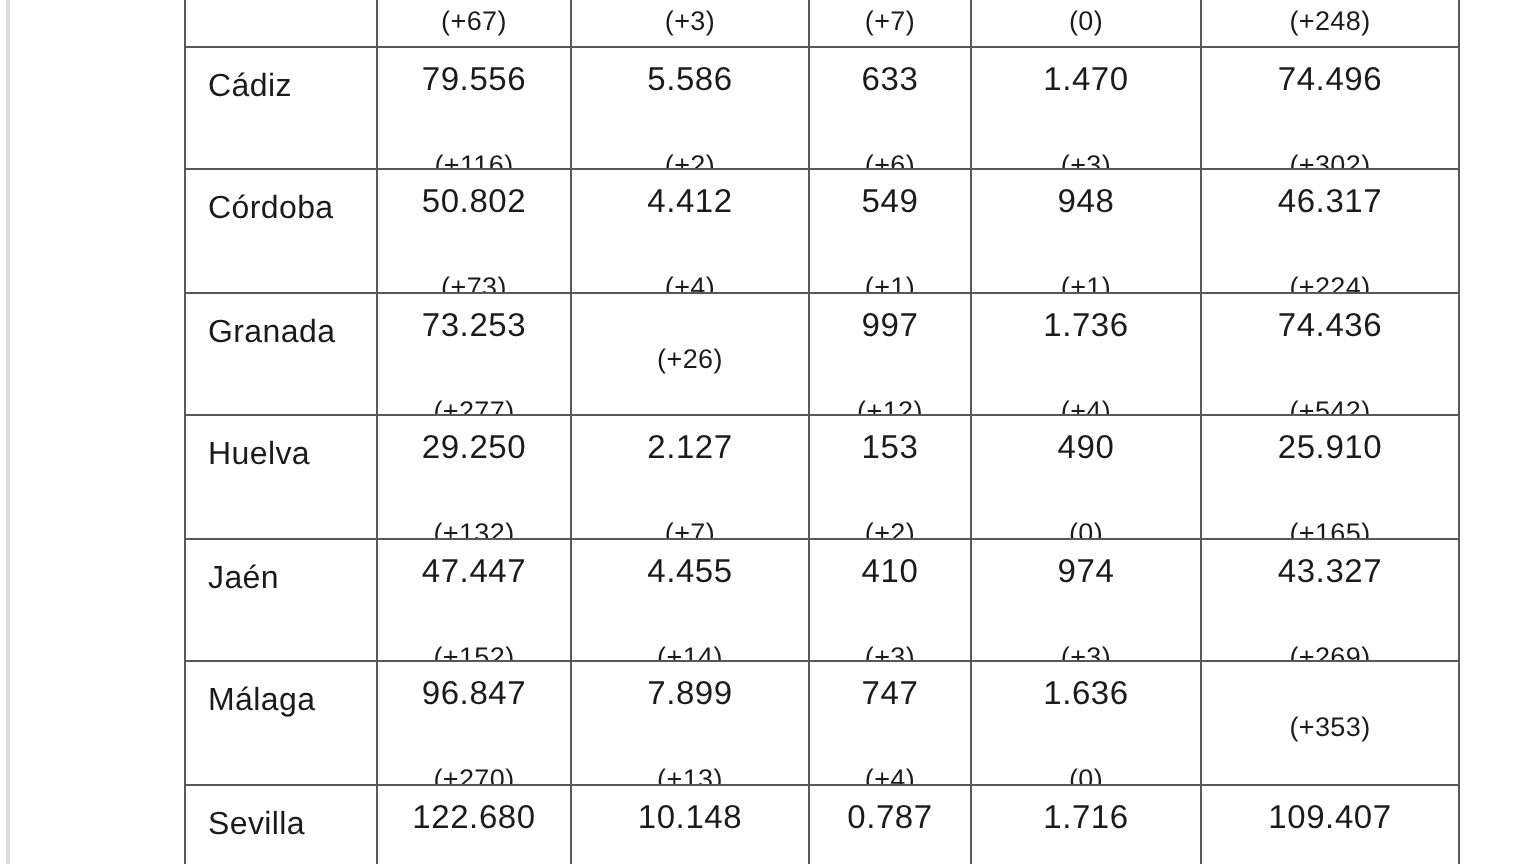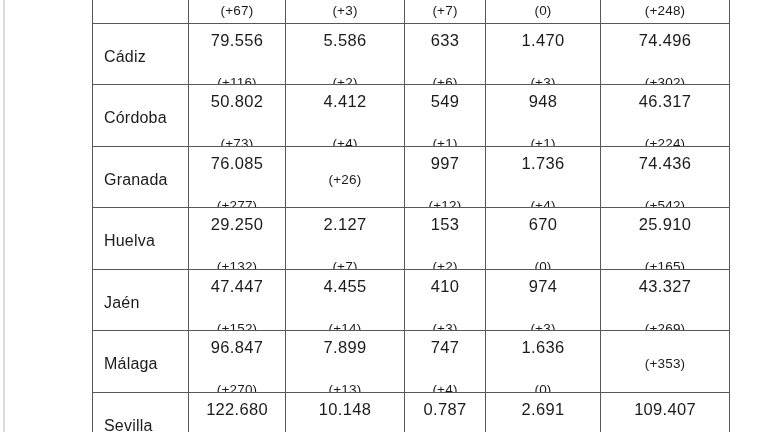--- a/index.html
+++ b/index.html
@@ -36,21 +36,21 @@
     grid-template-columns: 95px 97px 119px 81px 115px 129px;
     height: 61.5px;
     border-bottom: 1px solid var(--border-color, #585858);
   }
   .row.partial { height: 23.5px; }
   .cell { overflow: hidden; }
   .cell.num { text-align: center; }
   .cell + .cell { border-left: 1px solid var(--border-color, #585858); }
   .pname {
     display: block;
-    margin-top: 23px;
+    margin-top: 10px;
     padding-left: 11px;
     font-size: 16px;
     line-height: 20px;
     letter-spacing: 0.2px;
   }
   .val {
     margin-top: 6px;
     font-size: 16.5px;
     line-height: 20px;
     letter-spacing: 0.3px;
@@ -142,21 +142,21 @@
         <div class="cell num">
     <div class="val">46.317</div>
     <div class="delta">(+224)</div>
   </div>
       </div>
       <div class="row">
     <div class="cell">
       <span class="pname">Granada</span>
     </div>
   <div class="cell num">
-    <div class="val">76.085</div>
+    <div class="val">73.253</div>
     <div class="delta">(+277)</div>
   </div>
         <div class="cell num">
     <div class="delta">(+26)</div>
   </div>
         <div class="cell num">
     <div class="val">997</div>
     <div class="delta">(+12)</div>
   </div>
         <div class="cell num">
@@ -178,21 +178,21 @@
   </div>
         <div class="cell num">
     <div class="val">2.127</div>
     <div class="delta">(+7)</div>
   </div>
         <div class="cell num">
     <div class="val">153</div>
     <div class="delta">(+2)</div>
   </div>
         <div class="cell num">
-    <div class="val">670</div>
+    <div class="val">490</div>
     <div class="delta">(0)</div>
   </div>
         <div class="cell num">
     <div class="val">25.910</div>
     <div class="delta">(+165)</div>
   </div>
       </div>
       <div class="row">
     <div class="cell">
       <span class="pname">Jaén</span>
@@ -252,21 +252,21 @@
   </div>
         <div class="cell num">
     <div class="val">10.148</div>
     <div class="delta">(+33)</div>
   </div>
         <div class="cell num">
     <div class="val">0.787</div>
     <div class="delta">(+13)</div>
   </div>
         <div class="cell num">
-    <div class="val">2.691</div>
+    <div class="val">1.716</div>
     <div class="delta">(0)</div>
   </div>
         <div class="cell num">
     <div class="val">109.407</div>
     <div class="delta">(+754)</div>
   </div>
       </div>
     </div>
 </div>
 

